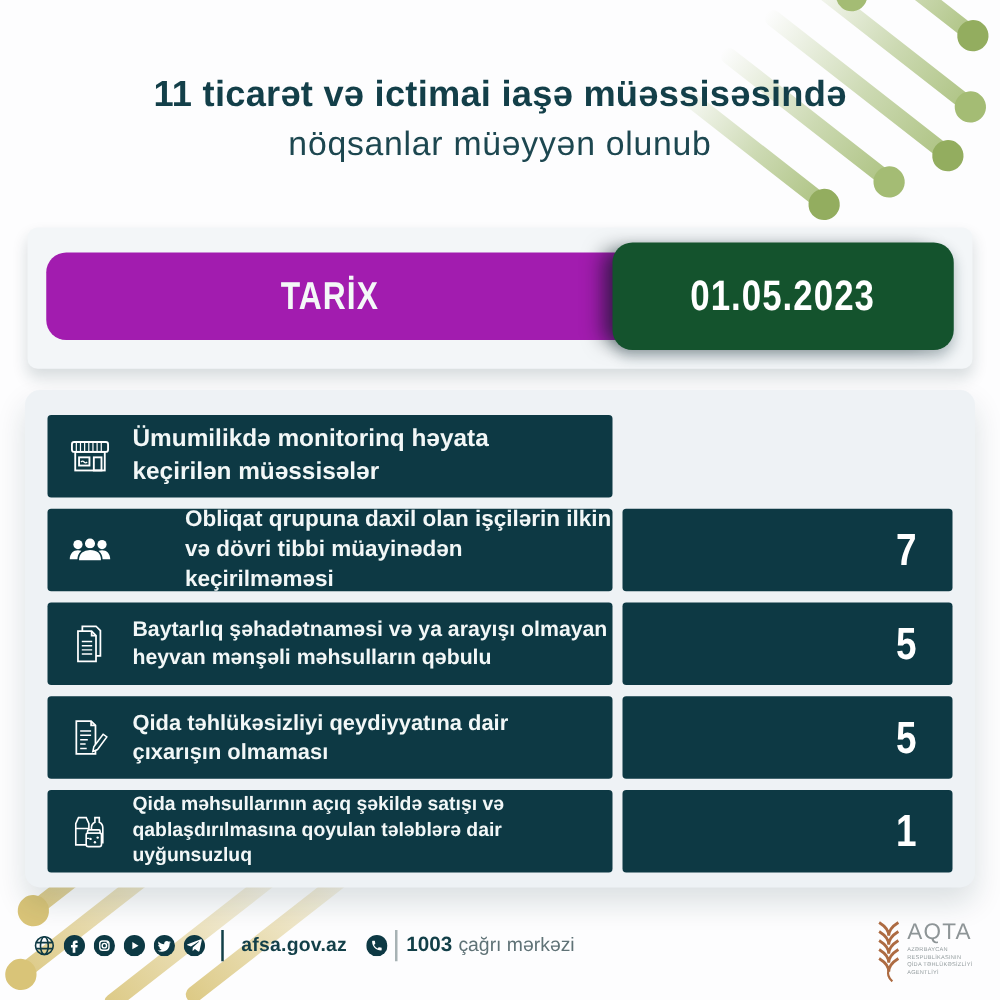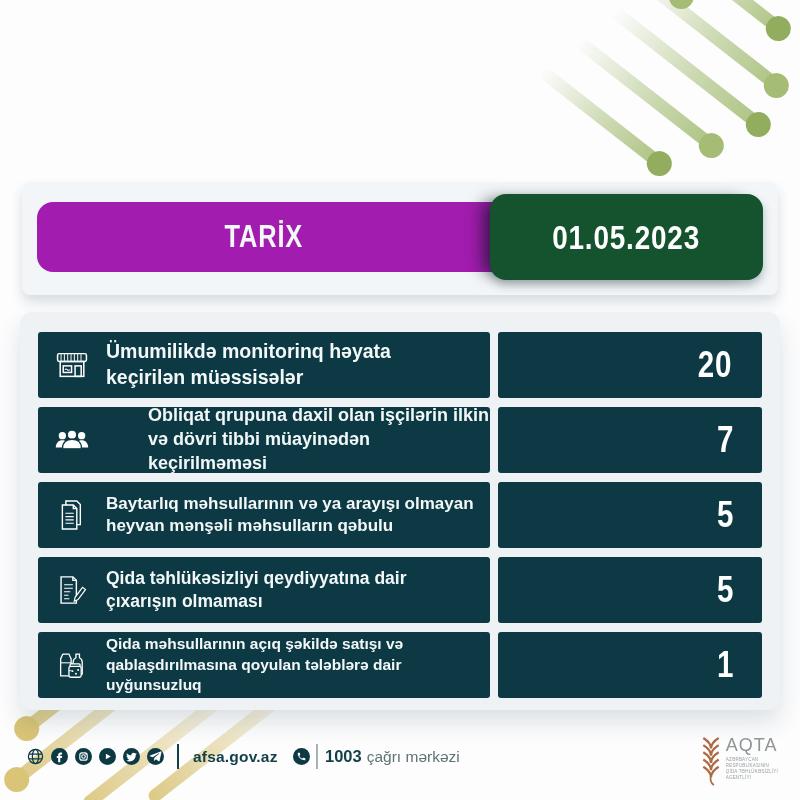--- a/index.html
+++ b/index.html
@@ -64,20 +64,24 @@
     <div class="comet comet-green" style="width:170px; left:607px; top:79px;  transform:rotate(38deg);"></div>
     <div class="comet comet-green dk" style="width:185px; left:574px; top:118px; transform:rotate(38deg);"></div>
     <div class="comet comet-green" style="width:170px; left:542px; top:139px; transform:rotate(38deg);"></div>
     <div class="comet comet-green dk" style="width:150px; left:510px; top:157px; transform:rotate(38deg);"></div>
     <div class="comet comet-gold" style="width:180px; left:26px;  top:722px; transform:rotate(-38deg);"></div>
     <div class="comet comet-gold" style="width:210px; left:16px;  top:773px; transform:rotate(-38deg);"></div>
     <div class="comet comet-gold nodot" style="width:200px; left:85px;  top:799px; transform:rotate(-38deg);"></div>
     <div class="comet comet-gold nodot" style="width:190px; left:150px; top:793px; transform:rotate(-38deg);"></div>
   </div>
 
+  <div class="hdr">
+    <h1>11 ticarət və ictimai iaşə müəssisəsində</h1>
+    <h2>nöqsanlar müəyyən olunub</h2>
+  </div>
 
   <div class="tarix-card">
     <div class="tarix-wrap">
       <div class="tarix-bar">
         <div class="tarix-label">
             <span class="cond">TARİX</span>
           </div>
       </div>
       <div class="tarix-date">
           <span class="cond">01.05.2023</span>
@@ -95,23 +99,20 @@
             <path d="M11.5 11.5v8M15.3 11.5v8M19.1 11.5v8M22.9 11.5v8M26.7 11.5v8M30.5 11.5v8M34.3 11.5v8" stroke-width="1.1"></path>
             <rect x="10.5" y="20" width="27" height="17"></rect>
             <rect x="27.5" y="25" width="7" height="12"></rect>
             <rect x="14" y="25" width="9.5" height="7.5"></rect>
             <path d="M15.8 29.3q1.4-1.6 2.8 0t2.8 0" stroke-width="1.2"></path>
           </svg>
         </span>
         <span class="row-text" style="font-size:19.5px;">Ümumilikdə monitorinq həyata
 keçirilən müəssisələr</span>
       </div>
-      <div class="row-value">
-          <span class="cond">20</span>
-        </div>
     </div>
 
     <div class="row">
       <div class="row-label">
         <span class="row-icon">
           <svg width="42" height="42" viewBox="0 0 48 48">
             <circle cx="13" cy="19" r="4.2" fill="#fff"></circle>
             <path d="M5.5 32.5c0-5.2 3.3-8.2 7.5-8.2 2 0 3.8.7 5.1 2.1-2 1.7-3.3 4-3.6 6.1z" fill="#fff"></path>
             <circle cx="35" cy="19" r="4.2" fill="#fff"></circle>
             <path d="M42.5 32.5c0-5.2-3.3-8.2-7.5-8.2-2 0-3.8.7-5.1 2.1 2 1.7 3.3 4 3.6 6.1z" fill="#fff"></path>
@@ -130,21 +131,21 @@
     <div class="row">
       <div class="row-label">
         <span class="row-icon">
           <svg width="42" height="42" viewBox="0 0 48 48" fill="none" stroke="#ffffff" stroke-width="1.6">
             <path d="M17 8h12.5l4 4v23H17z" fill="#0d3944"></path>
             <path d="M13 12.5h12.5l4 4V40H13z" fill="#0d3944"></path>
             <path d="M25.5 12.5v4h4"></path>
             <path d="M16.5 22h9.5M16.5 25.8h9.5M16.5 29.6h9.5M16.5 33.4h9.5" stroke-width="1.3"></path>
           </svg>
         </span>
-        <span class="row-text" style="font-size:17px;">Baytarlıq məhsullarının və ya arayışı olmayan
+        <span class="row-text" style="font-size:17px;">Baytarlıq şəhadətnaməsi və ya arayışı olmayan
 heyvan mənşəli məhsulların qəbulu</span>
       </div>
       <div class="row-value">
           <span class="cond">5</span>
         </div>
     </div>
 
     <div class="row">
       <div class="row-label">
         <span class="row-icon">

